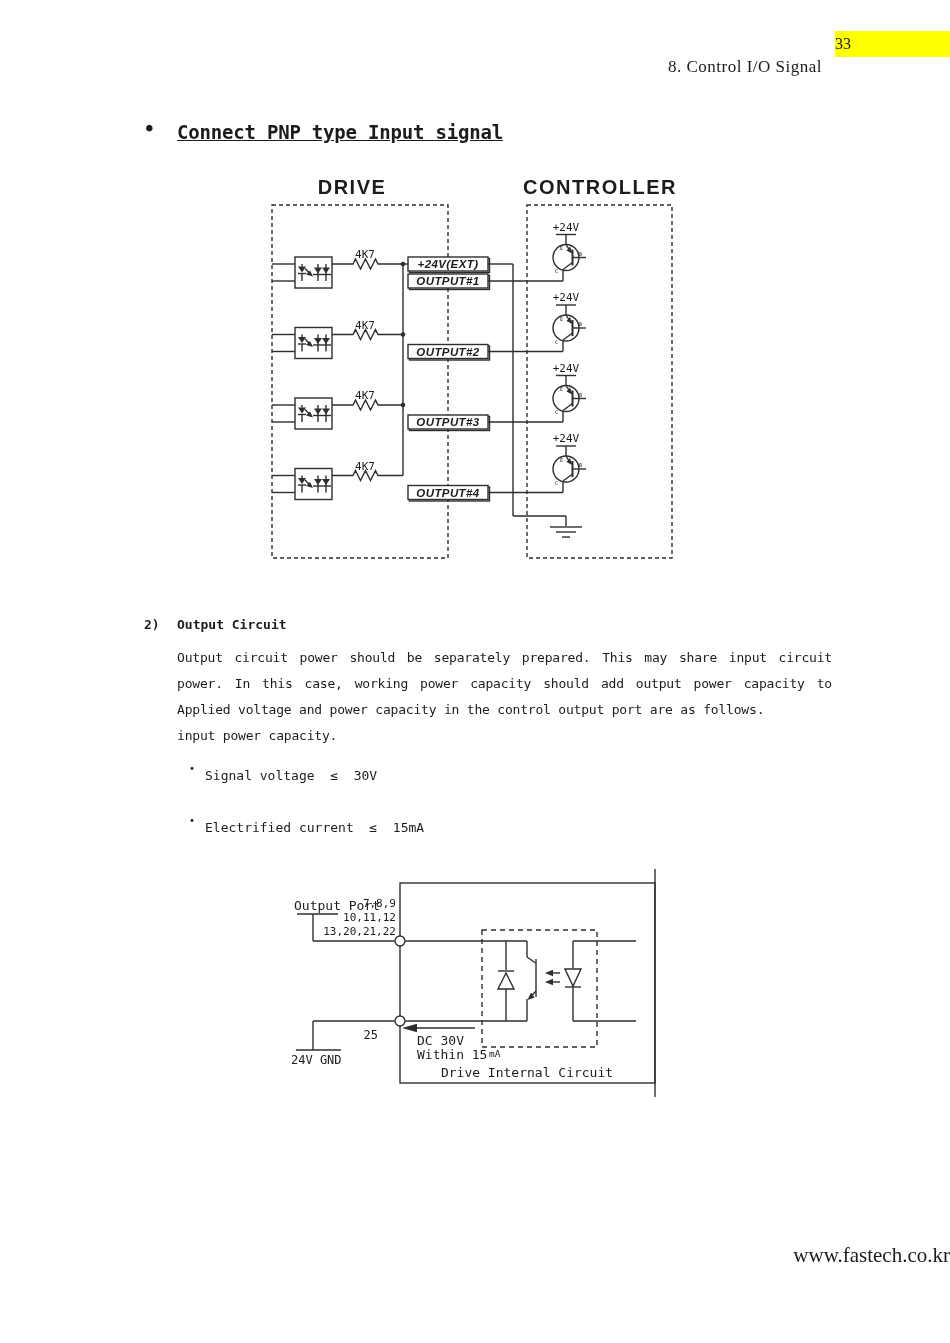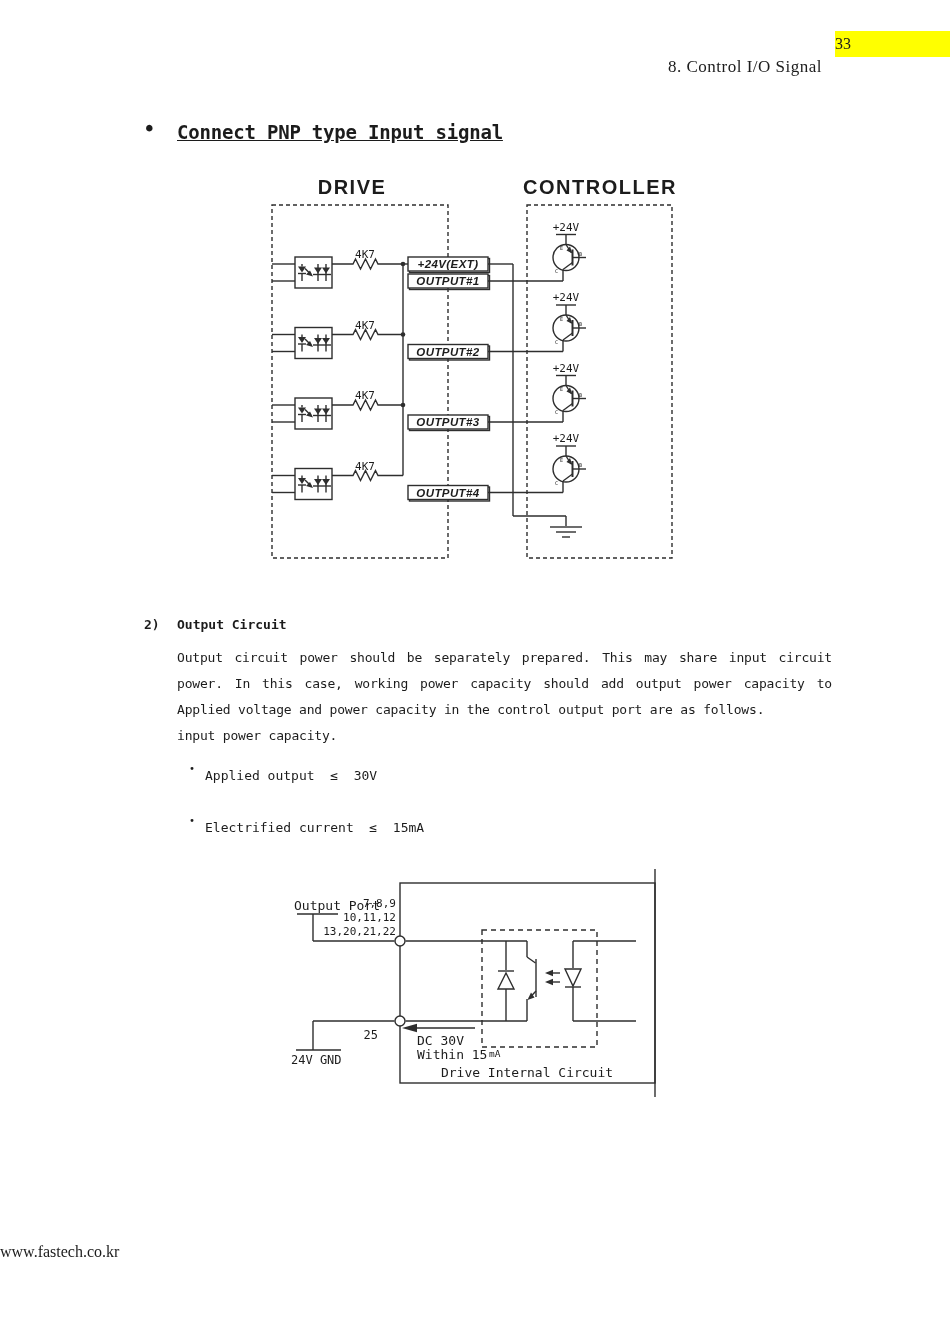--- a/index.html
+++ b/index.html
@@ -16,21 +16,21 @@
   .sec1-desc{left:177px;top:148px;font-size:13px;letter-spacing:-.2px;}
   .sec2-num{left:144px;top:617px;font-size:13px;font-weight:bold;}
   .sec2-title{left:177px;top:617px;font-size:13px;font-weight:bold;}
   .sec2-para{left:177px;top:645px;width:655px;font-size:13px;line-height:26px;letter-spacing:-.2px;}
   .jline{text-align:justify;text-align-last:justify;}
   .dot2{font-size:10px;}
   .b-dot1{left:189px;top:763px;}
   .b-txt1{left:205px;top:768px;font-size:13px;}
   .b-dot2{left:189px;top:815px;}
   .b-txt2{left:205px;top:820px;font-size:13px;}
-  .footer{left:0;right:0;top:1243px;text-align:left;font-size:16px;}
+  .footer{left:0;right:0;top:1243px;text-align:right;font-size:21px;}
   
   svg line,svg path,svg rect,svg polyline,svg circle{stroke:#2e2e2e;fill:none;stroke-width:1.4;}
   svg .fillb{fill:#2e2e2e;stroke:none;}
   svg .wfill{fill:#ffffff;}
   svg .thick{stroke-width:2;}
   svg .dash{stroke-dasharray:4 3;}
   svg text{fill:#1c1c1c;stroke:none;font-family:"DejaVu Sans Mono",monospace;}
   svg .dtitle{font-family:"Liberation Sans",sans-serif;font-weight:bold;font-size:20px;letter-spacing:1.5px;text-anchor:middle;}
   svg .boxlbl{font-family:"Liberation Sans",sans-serif;font-weight:bold;font-style:italic;font-size:11.5px;text-anchor:middle;letter-spacing:.4px;}
   svg .t11{font-size:11px;}
@@ -246,21 +246,21 @@
 
   <div class="abs sec2-num">2)</div>
   <div class="abs sec2-title">Output Circuit</div>
   <div class="abs sec2-para">
     <div class="jline">Output circuit power should be separately prepared. This may share input circuit</div>
     <div class="jline">power. In this case, working power capacity should add output power capacity to</div>
     <div>Applied voltage and power capacity in the control output port are  as follows.</div>
     <div>input power capacity.</div>
   </div>
   <div class="abs dot2 b-dot1">•</div>
-  <div class="abs pre b-txt1">Applied output  ≤  30V</div>
+  <div class="abs pre b-txt1">Signal voltage  ≤  30V</div>
   <div class="abs dot2 b-dot2">•</div>
   <div class="abs pre b-txt2">Electrified current  ≤  15mA</div>
 
   <svg class="abs" style="left:0;top:855px;" width="950" height="250" viewBox="0 855 950 250">
 
     <rect x="400" y="883" width="255" height="200" stroke-width="1.6"></rect>
     <line x1="655" y1="869" x2="655" y2="1097" stroke-width="1.6"></line>
 
     <g>
       <text class="t13" x="294" y="910">Output Port</text>

